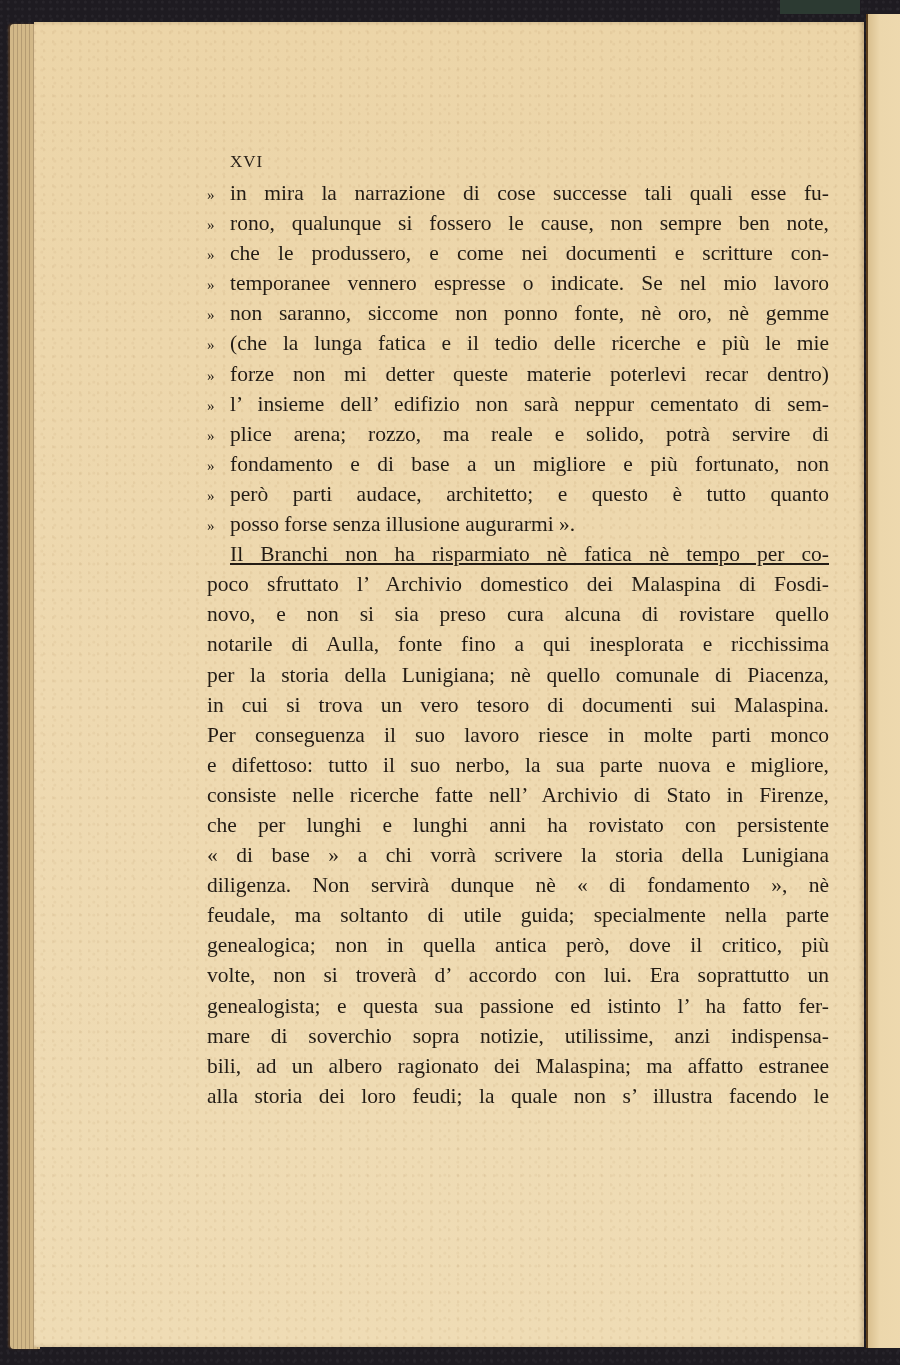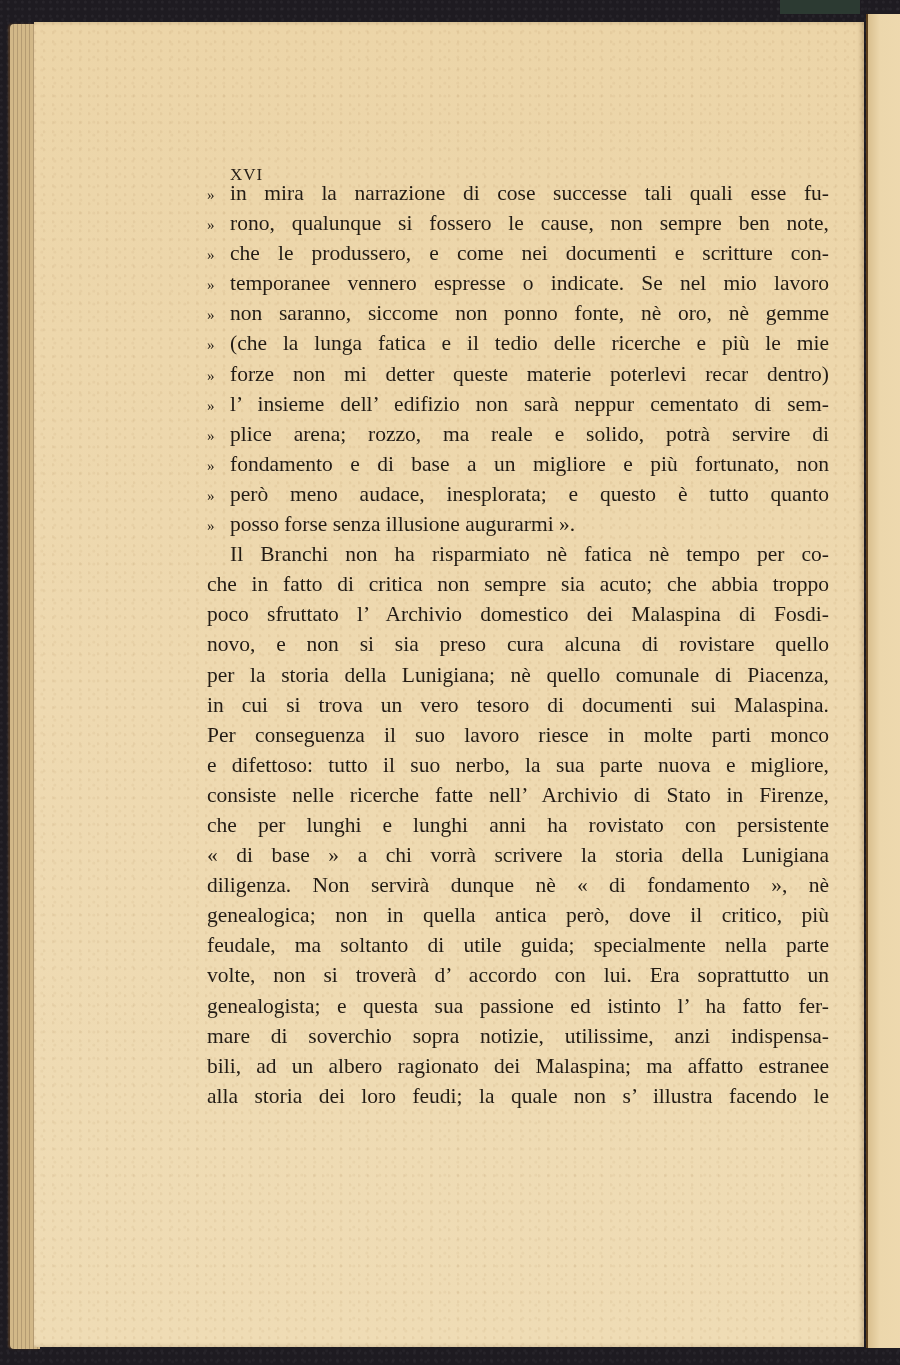--- a/index.html
+++ b/index.html
@@ -39,21 +39,21 @@
       background: #edd8ae;
       background-image:
         radial-gradient(circle at 10% 20%, rgba(160,120,70,0.10) 0 1px, transparent 2px),
         radial-gradient(circle at 60% 70%, rgba(160,120,70,0.08) 0 1px, transparent 2px),
         linear-gradient(180deg, #ecd5a8 0%, #eed9b0 50%, #efdcb5 100%);
       background-size: 9px 9px, 13px 13px, auto;
       box-shadow: inset -3px 0 4px rgba(90,60,25,0.25);
     }
     .header {
       position: absolute; left: 230px; top: 152px;
-      font-size: 17px; letter-spacing: 1px; color: #2a221a; margin-top: 13px;
+      font-size: 17px; letter-spacing: 1px; color: #2a221a;
     }
     .text-block {
       position: absolute; left: 207px; top: 178px; width: 622px;
       color: #231c15;
       font-size: 21.5px;
       line-height: 30.1px;
     }
     .qline {
       position: relative; display: flex; white-space: nowrap;
       height: 30.1px;
@@ -62,21 +62,21 @@
       width: 23px; flex: 0 0 23px; font-size: 15px; line-height: 30.1px;
       padding-top: 2px;
     }
     .qtext {
       flex: 1; text-align: justify; text-align-last: justify;
     }
     .pline {
       height: 30.1px; white-space: nowrap;
       text-align: justify; text-align-last: justify;
     }
-    .pline.indent { padding-left: 23px; }
+    .pline.indent { padding-left: 23px; text-decoration: underline; }
     .pline.last { text-align-last: justify; }
   </style>
 </head>
 <body>
 
 <div class="backdrop"></div>
 <div class="green-strip"></div>
 <div class="right-page"></div>
 <div class="page-edges"></div>
 
@@ -121,42 +121,42 @@
     <div class="qline">
         <span class="qmark">»</span>
         <span class="qtext">plice arena; rozzo, ma reale e solido, potrà servire di</span>
       </div>
     <div class="qline">
         <span class="qmark">»</span>
         <span class="qtext">fondamento e di base a un migliore e più fortunato, non</span>
       </div>
     <div class="qline">
         <span class="qmark">»</span>
-        <span class="qtext">però meno audace, inesplorata; e questo è tutto quanto</span>
+        <span class="qtext">però parti audace, architetto; e questo è tutto quanto</span>
       </div>
     <div class="qline">
         <span class="qmark">»</span>
         <span class="qtext" style="text-align-last:left">posso forse senza illusione augurarmi ».</span>
       </div>
   </div>
 
   <div>
     <div class="pline indent">Il Branchi non ha risparmiato nè fatica nè tempo per co-</div>
-    <div class="pline">che in fatto di critica non sempre sia acuto; che abbia troppo</div>
     <div class="pline">poco sfruttato l’ Archivio domestico dei Malaspina di Fosdi-</div>
     <div class="pline">novo, e non si sia preso cura alcuna di rovistare quello</div>
+    <div class="pline">notarile di Aulla, fonte fino a qui inesplorata e ricchissima</div>
     <div class="pline">per la storia della Lunigiana; nè quello comunale di Piacenza,</div>
     <div class="pline">in cui si trova un vero tesoro di documenti sui Malaspina.</div>
     <div class="pline">Per conseguenza il suo lavoro riesce in molte parti monco</div>
     <div class="pline">e difettoso: tutto il suo nerbo, la sua parte nuova e migliore,</div>
     <div class="pline">consiste nelle ricerche fatte nell’ Archivio di Stato in Firenze,</div>
     <div class="pline">che per lunghi e lunghi anni ha rovistato con persistente</div>
     <div class="pline">« di base » a chi vorrà scrivere la storia della Lunigiana</div>
     <div class="pline">diligenza. Non servirà dunque nè « di fondamento », nè</div>
+    <div class="pline">feudale, ma soltanto di utile guida; specialmente nella parte</div>
     <div class="pline">genealogica; non in quella antica però, dove il critico, più</div>
-    <div class="pline">feudale, ma soltanto di utile guida; specialmente nella parte</div>
     <div class="pline">volte, non si troverà d’ accordo con lui. Era soprattutto un</div>
     <div class="pline">genealogista; e questa sua passione ed istinto l’ ha fatto fer-</div>
     <div class="pline">mare di soverchio sopra notizie, utilissime, anzi indispensa-</div>
     <div class="pline">bili, ad un albero ragionato dei Malaspina; ma affatto estranee</div>
     <div class="pline last">alla storia dei loro feudi; la quale non s’ illustra facendo le</div>
   </div>
 </div>
 
 </body></html>

